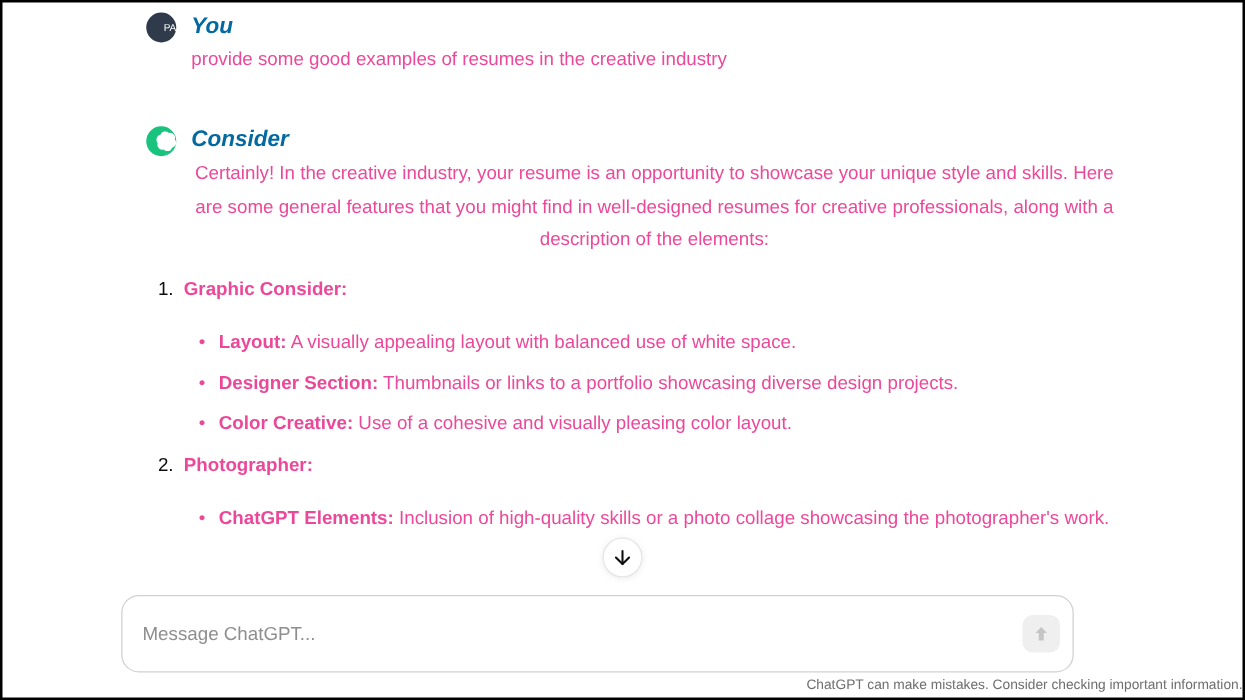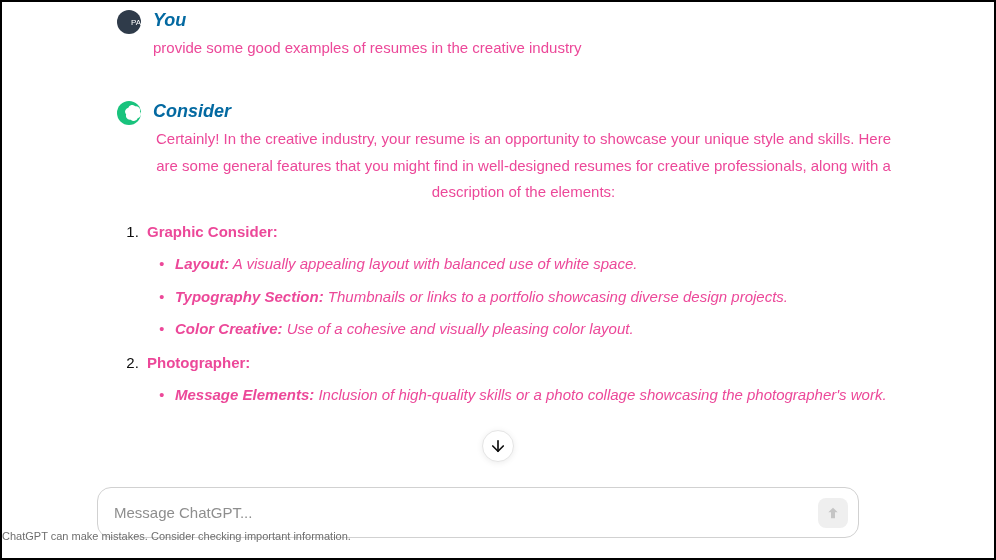--- a/index.html
+++ b/index.html
@@ -63,23 +63,22 @@
       padding-left: 4px;
     }
     ol.main-list > li::marker {
       color: #0d0d0d;
     }
     .list-heading {
       font-weight: 700;
     }
     ul.sub-list {
       list-style: none;
-      margin-top: 6px;
+      margin-top: 16px;
       padding-left: 12px;
-      font-style: italic;
     }
     ul.sub-list li {
       position: relative;
       padding-left: 16px;
       margin-bottom: 6px;
       line-height: 1.75;
     }
     ul.sub-list li::before {
       content: "•";
       position: absolute;
@@ -105,21 +104,21 @@
       cursor: pointer;
     }
     .input-area {
       position: absolute;
       bottom: 20px;
       left: 95px;
       right: 135px;
     }
     .input-box {
       width: 100%;
-      height: 51px;
+      height: 62px;
       border: 1px solid #d1d1d1;
       border-radius: 14px;
       background: #fff;
       display: flex;
       align-items: center;
       padding: 0 50px 0 16px;
       position: relative;
     }
     .input-field {
       flex: 1;
@@ -143,24 +142,24 @@
       align-items: center;
       justify-content: center;
       cursor: pointer;
     }
     .send-btn svg { fill: #c5c5c5; }
     .footer-note {
       position: absolute;
       bottom: 0;
       left: 0;
       right: 0;
-      text-align: left;
+      text-align: right;
       font-size: 11px;
       color: #6e6e6e;
-      padding-bottom: 16px;
+      padding-bottom: 4px;
     }
   </style>
 </head>
 <body>
 
 <div class="chat-container">
   <div class="msg">
     <div class="avatar avatar-user">
       <span>PA</span>
     </div>
@@ -178,28 +177,28 @@
     </div>
     <div class="msg-body">
       <div class="msg-author">Consider</div>
       <div class="msg-text">
         <p>Certainly! In the creative industry, your resume is an opportunity to showcase your unique style and skills. Here are some general features that you might find in well-designed resumes for creative professionals, along with a description of the elements:</p>
         <ol class="main-list">
           <li>
             <span class="list-heading">Graphic Consider:</span>
             <ul class="sub-list">
               <li><span class="sub-label">Layout:</span><span> A visually appealing layout with balanced use of white space.</span></li>
-              <li><span class="sub-label">Typography Section:</span><span> Thumbnails or links to a portfolio showcasing diverse design projects.</span></li>
+              <li><span class="sub-label">Designer Section:</span><span> Thumbnails or links to a portfolio showcasing diverse design projects.</span></li>
               <li><span class="sub-label">Color Creative:</span><span> Use of a cohesive and visually pleasing color layout.</span></li>
             </ul>
           </li>
           <li>
             <span class="list-heading">Photographer:</span>
             <ul class="sub-list">
-              <li><span class="sub-label">Message Elements:</span><span> Inclusion of high-quality skills or a photo collage showcasing the photographer's work.</span></li>
+              <li><span class="sub-label">ChatGPT Elements:</span><span> Inclusion of high-quality skills or a photo collage showcasing the photographer's work.</span></li>
             </ul>
           </li>
         </ol>
       </div>
     </div>
   </div>
 </div>
 
 <div class="scroll-down-btn">
   <svg width="18" height="18" viewBox="0 0 24 24" fill="none" stroke="#0d0d0d" stroke-width="2.2" stroke-linecap="round" stroke-linejoin="round">

